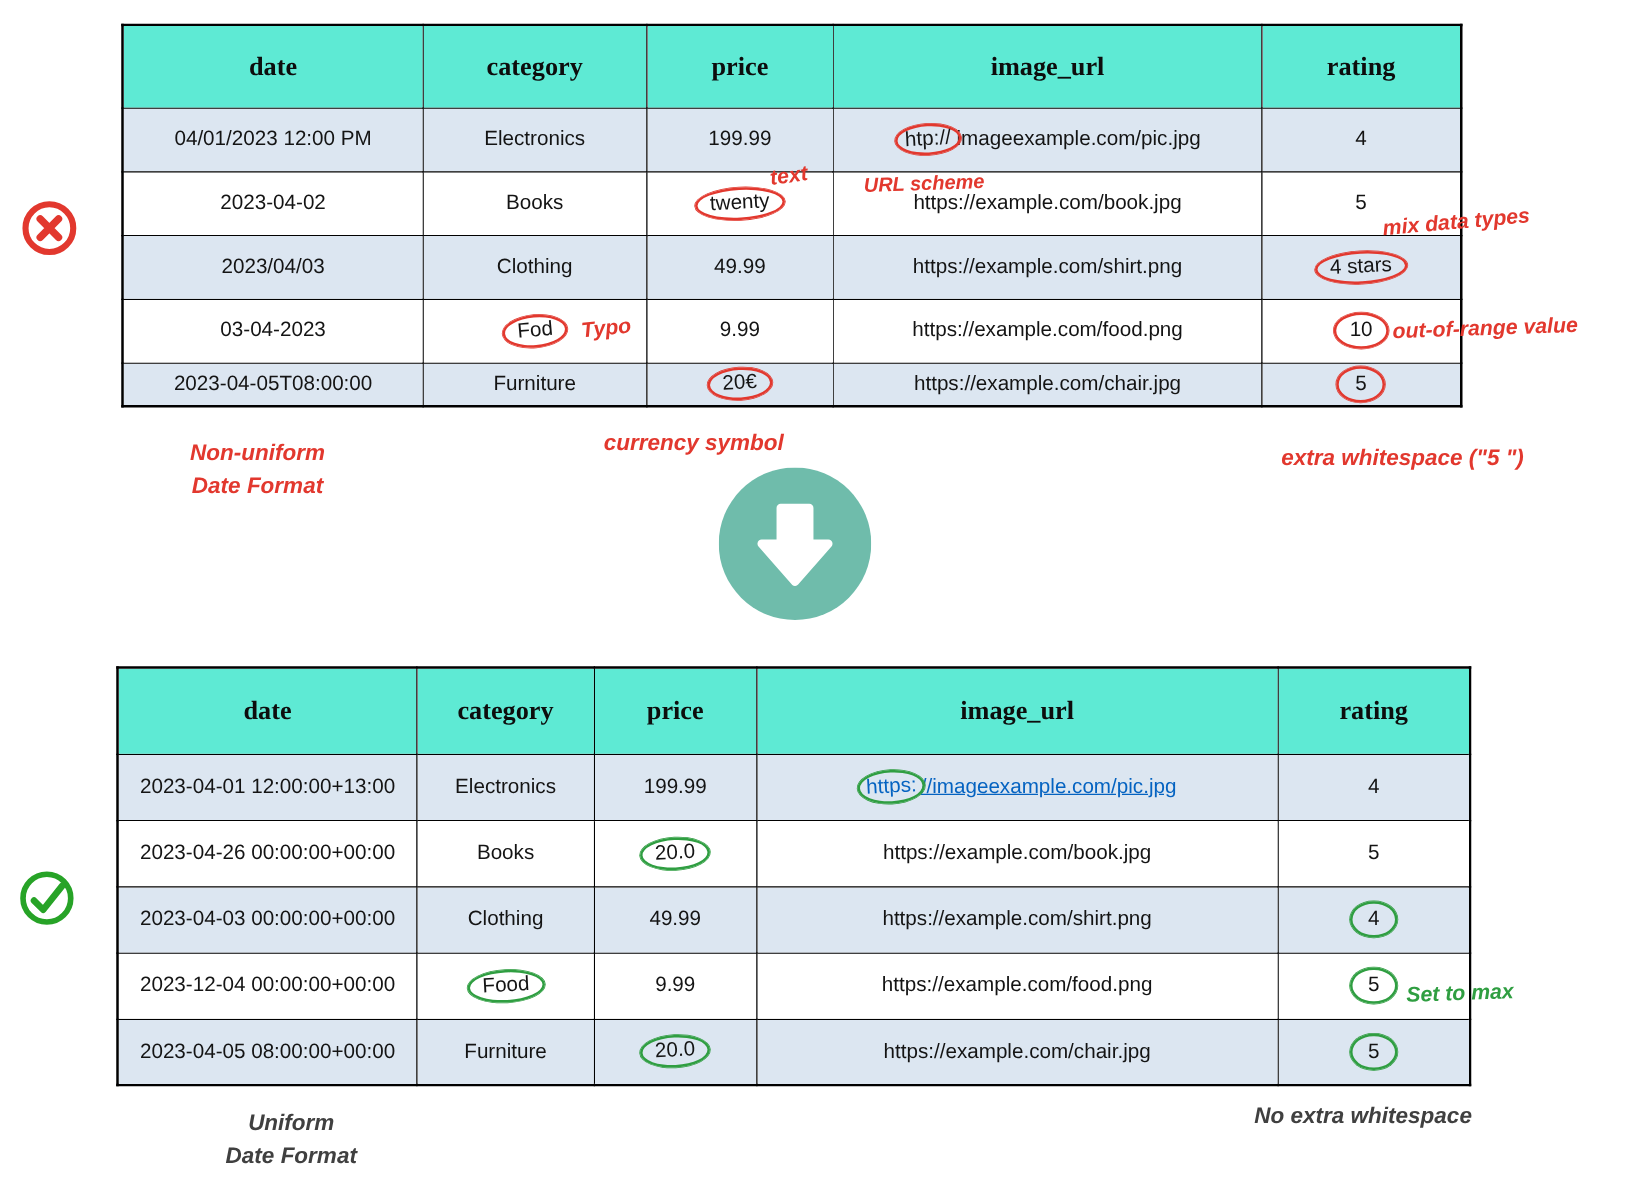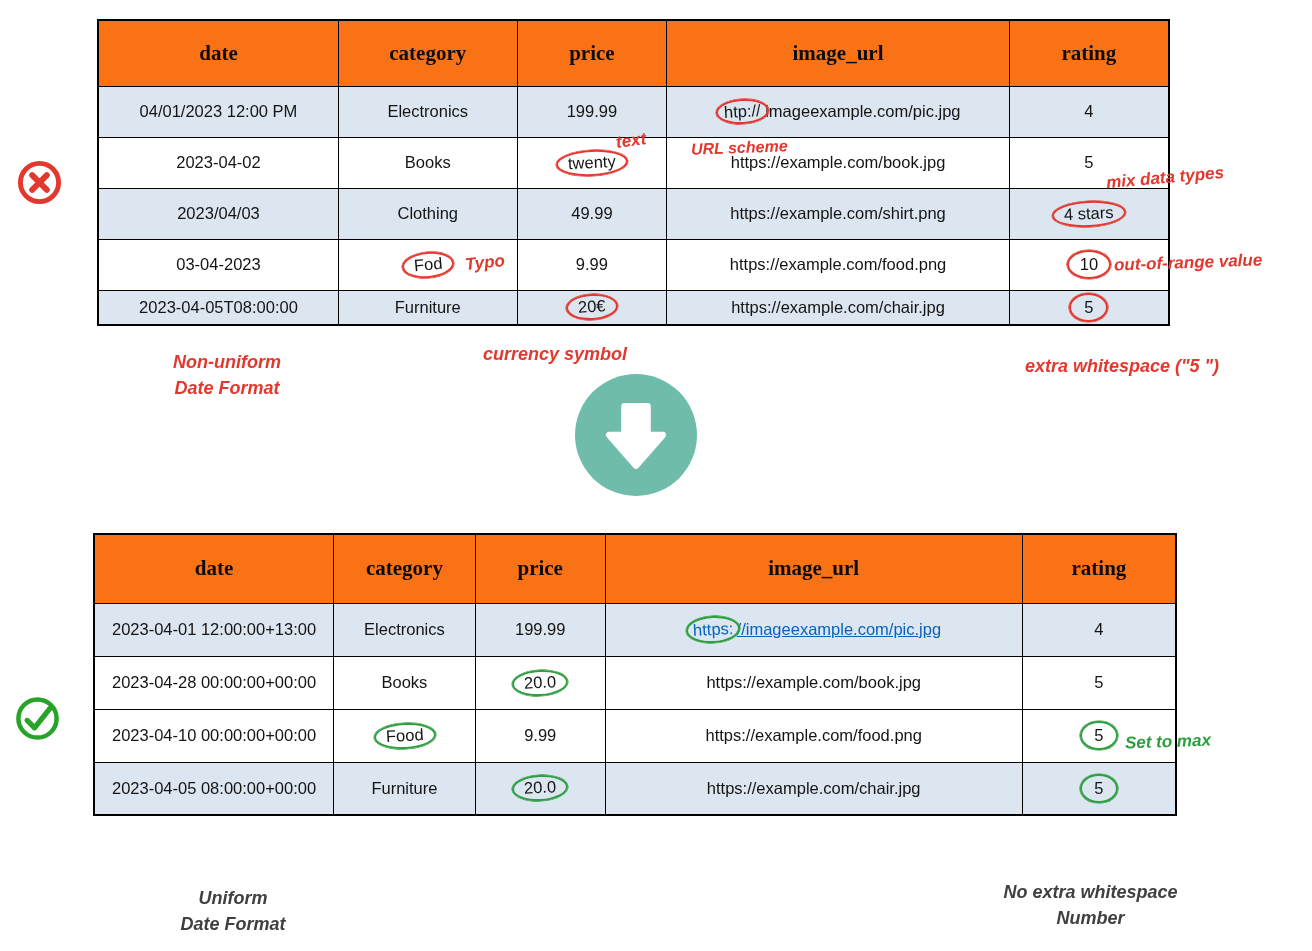--- a/index.html
+++ b/index.html
@@ -7,21 +7,21 @@
     width:1312px; height:951px; position:relative; background:#ffffff;
     font-family:"Liberation Sans", sans-serif; overflow:hidden;
   }
   .wrap { position:absolute; }
   table.tbl { border-collapse:collapse; table-layout:fixed; border:2.5px solid #000; }
   table.tbl th, table.tbl td {
     border:1.8px solid #000; text-align:center; vertical-align:middle;
     position:relative; padding:0;
   }
   table.tbl th {
-    background:#f97316; font-family:"Liberation Serif", serif;
+    background:#5eead4; font-family:"Liberation Serif", serif;
     font-weight:bold; font-size:21px; color:#0d0d0d;
   }
   table.tbl td { font-size:16.5px; color:#141414; background:#ffffff; }
   tr.alt td { background:#dce6f1; }
   td.low { vertical-align:bottom; padding-bottom:9px; }
 
   .oval {
     display:inline-block; border:2.6px solid; border-radius:50%;
     padding:1px 10px 2px; transform:rotate(-3deg); white-space:nowrap;
   }
@@ -119,21 +119,21 @@
         <span class="oval red">20€</span>
       </td>
       <td>https://example.com/chair.jpg</td>
       <td>
         <span class="oval red" style="transform:rotate(0deg); padding:3px 13px;">5</span>
       </td>
     </tr>
   </tbody>
     </table>
 
-  <div class="note red" style="left:45px; top:330px; width:170px;">
+  <div class="note red" style="left:24px; top:330px; width:170px;">
     <div>Non-uniform</div>
     <div>Date Format</div>
   </div>
   <div class="note red" style="left:378px; top:322px; width:160px;">currency symbol</div>
   <div class="note red" style="left:915px; top:334px; width:220px;">extra whitespace ("5 ")</div>
 </div>
 
 <svg class="icon" style="left:16px; top:159px;" width="47" height="47" viewBox="0 0 48 48">
   <circle cx="24" cy="24" r="19.5" fill="none" stroke="#e2382e" stroke-width="5"></circle>
   <path d="M16.5 16.5 L31.5 31.5 M31.5 16.5 L16.5 31.5" stroke="#e2382e" stroke-width="6" stroke-linecap="round" fill="none"></path>
@@ -169,30 +169,39 @@
     <tr class="alt" style="height:53px">
       <td>2023-04-01 12:00:00+13:00</td>
       <td>Electronics</td>
       <td>199.99</td>
       <td>
         <a class="link"><span class="oval green" style="padding:2px 5px; margin-right:-4px;">https:</span><span>//imageexample.com/pic.jpg</span></a>
       </td>
       <td>4</td>
     </tr>
     <tr style="height:53px">
-      <td>2023-04-28 00:00:00+00:00</td>
+      <td>2023-04-26 00:00:00+00:00</td>
       <td>Books</td>
       <td>
         <span class="oval green">20.0</span>
       </td>
       <td>https://example.com/book.jpg</td>
       <td>5</td>
     </tr>
+    <tr class="alt" style="height:53px">
+      <td>2023-04-03 00:00:00+00:00</td>
+      <td>Clothing</td>
+      <td>49.99</td>
+      <td>https://example.com/shirt.png</td>
+      <td>
+        <span class="oval green" style="transform:rotate(0deg); padding:3px 12px;">4</span>
+      </td>
+    </tr>
     <tr style="height:53px">
-      <td>2023-04-10 00:00:00+00:00</td>
+      <td>2023-12-04 00:00:00+00:00</td>
       <td>
         <span class="oval green">Food</span>
       </td>
       <td>9.99</td>
       <td>https://example.com/food.png</td>
       <td>
         <span class="oval green" style="transform:rotate(0deg); padding:3px 12px;">5</span>
         <span class="lab green" style="left:102px; top:22px; transform:rotate(-2deg);">Set to max</span>
       </td>
     </tr>
@@ -209,15 +218,14 @@
     </tr>
   </tbody>
     </table>
 
   <div class="note green" style="left:55px; top:352px; width:170px;">
     <div>Uniform</div>
     <div>Date Format</div>
   </div>
   <div class="note green" style="left:885px; top:346px; width:225px;">
     <div>No extra whitespace</div>
-    <div>Number</div>
   </div>
 </div>
 
 </body></html>

